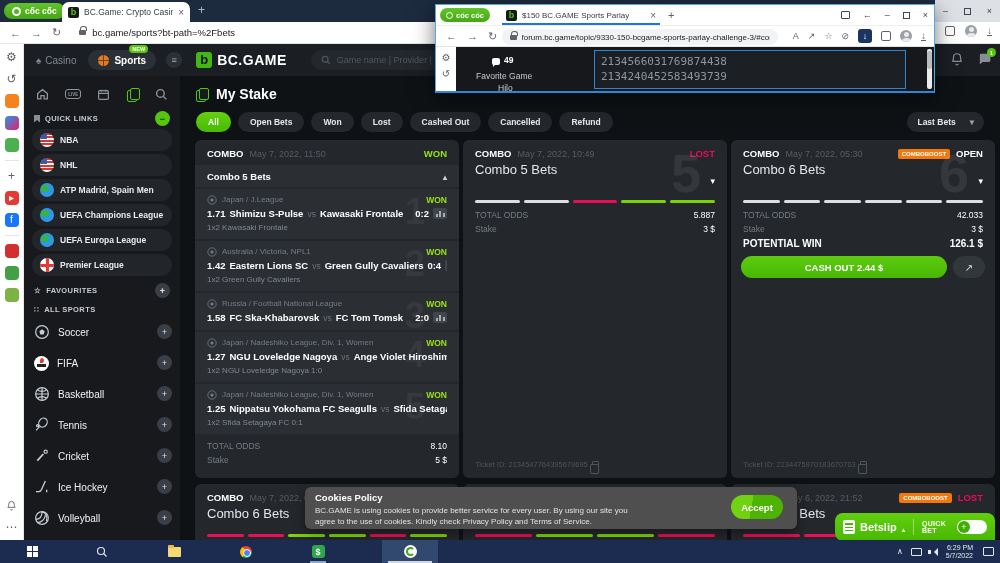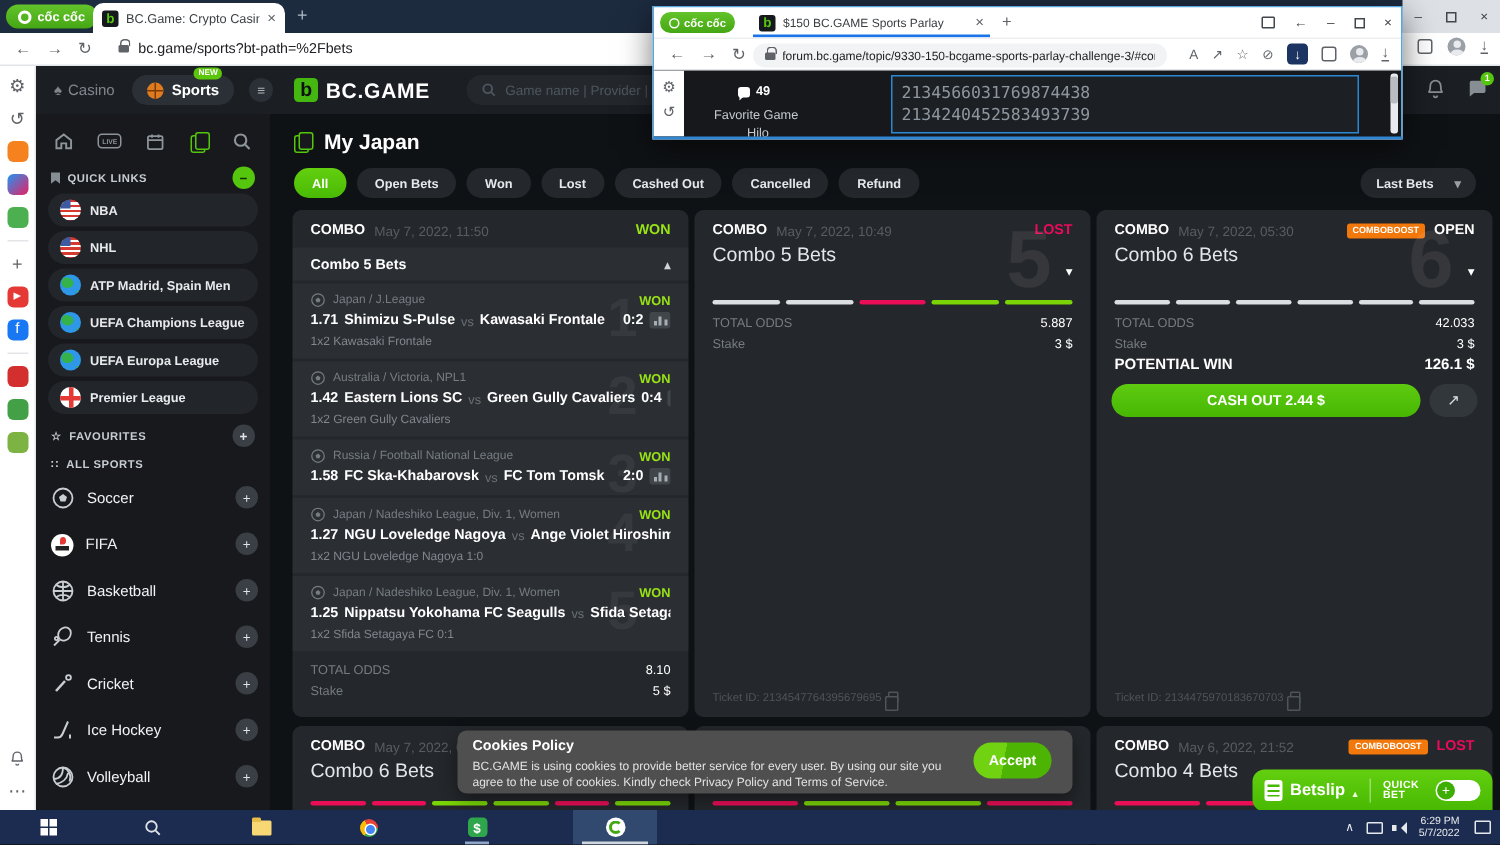--- a/index.html
+++ b/index.html
@@ -167,21 +167,21 @@
   .arow .lab{color:#757c82}.arow .val{color:#fff}
   .arow.bold{font-size:10px;font-weight:bold;color:#fff}
   .tickabs{position:absolute;left:12px;bottom:9px}
   .btnrow{position:absolute;left:10px;right:10px;top:244px;display:flex;gap:6px;height:22px}
   .cashout{flex:1;border-radius:11px;background:linear-gradient(180deg,#5ecb10,#47b703);color:#fff;
     font-size:9.5px;font-weight:bold;display:flex;align-items:center;justify-content:center}
   .sharebtn{width:32px;border-radius:11px;background:#32373c;color:#dfe3e6;font-size:10px;
     display:flex;align-items:center;justify-content:center}
 
   
-  .cookie{position:absolute;left:305px;top:487px;width:410px;height:42px;background:#4f4f4f;border-radius:6px;
+  .cookie{position:absolute;left:305px;top:487px;width:492px;height:42px;background:#4f4f4f;border-radius:6px;
     z-index:30;padding:5px 10px;box-shadow:0 4px 12px rgba(0,0,0,.4)}
   .cookie h4{font-size:9.5px;color:#fff;margin-bottom:2px}
   .cookie p{font-size:8px;color:#e2e2e2;line-height:11px}
   .accept{position:absolute;right:14px;top:8px;width:52px;height:24px;border-radius:13px;
     background:linear-gradient(100deg,#71d212 40%,#4eb404 40%);color:#fff;font-size:9.5px;font-weight:bold;
     display:flex;align-items:center;justify-content:center}
 
   
   .betslip{position:absolute;left:835px;top:513px;width:160px;height:28px;z-index:35;border-radius:8px 8px 0 8px;
     background:linear-gradient(180deg,#63cf0f,#47b802);display:flex;align-items:center;padding:0 8px;gap:5px}
@@ -482,21 +482,21 @@
           </svg>
       </span>
       <span>Volleyball</span>
       <span class="plusbtn i-plus"></span>
     </div>
   </div>
 
   <div class="content">
     <div class="titlerow">
       <span class="titleic pagesic" style="color:#55c50e"></span>
-      <span class="pagetitle">My Japan</span>
+      <span class="pagetitle">My Stake</span>
     </div>
 
     <div class="filters">
       <span class="pill active">All</span>
       <span class="pill">Open Bets</span>
       <span class="pill">Won</span>
       <span class="pill">Lost</span>
       <span class="pill">Cashed Out</span>
       <span class="pill">Cancelled</span>
       <span class="pill">Refund</span>

